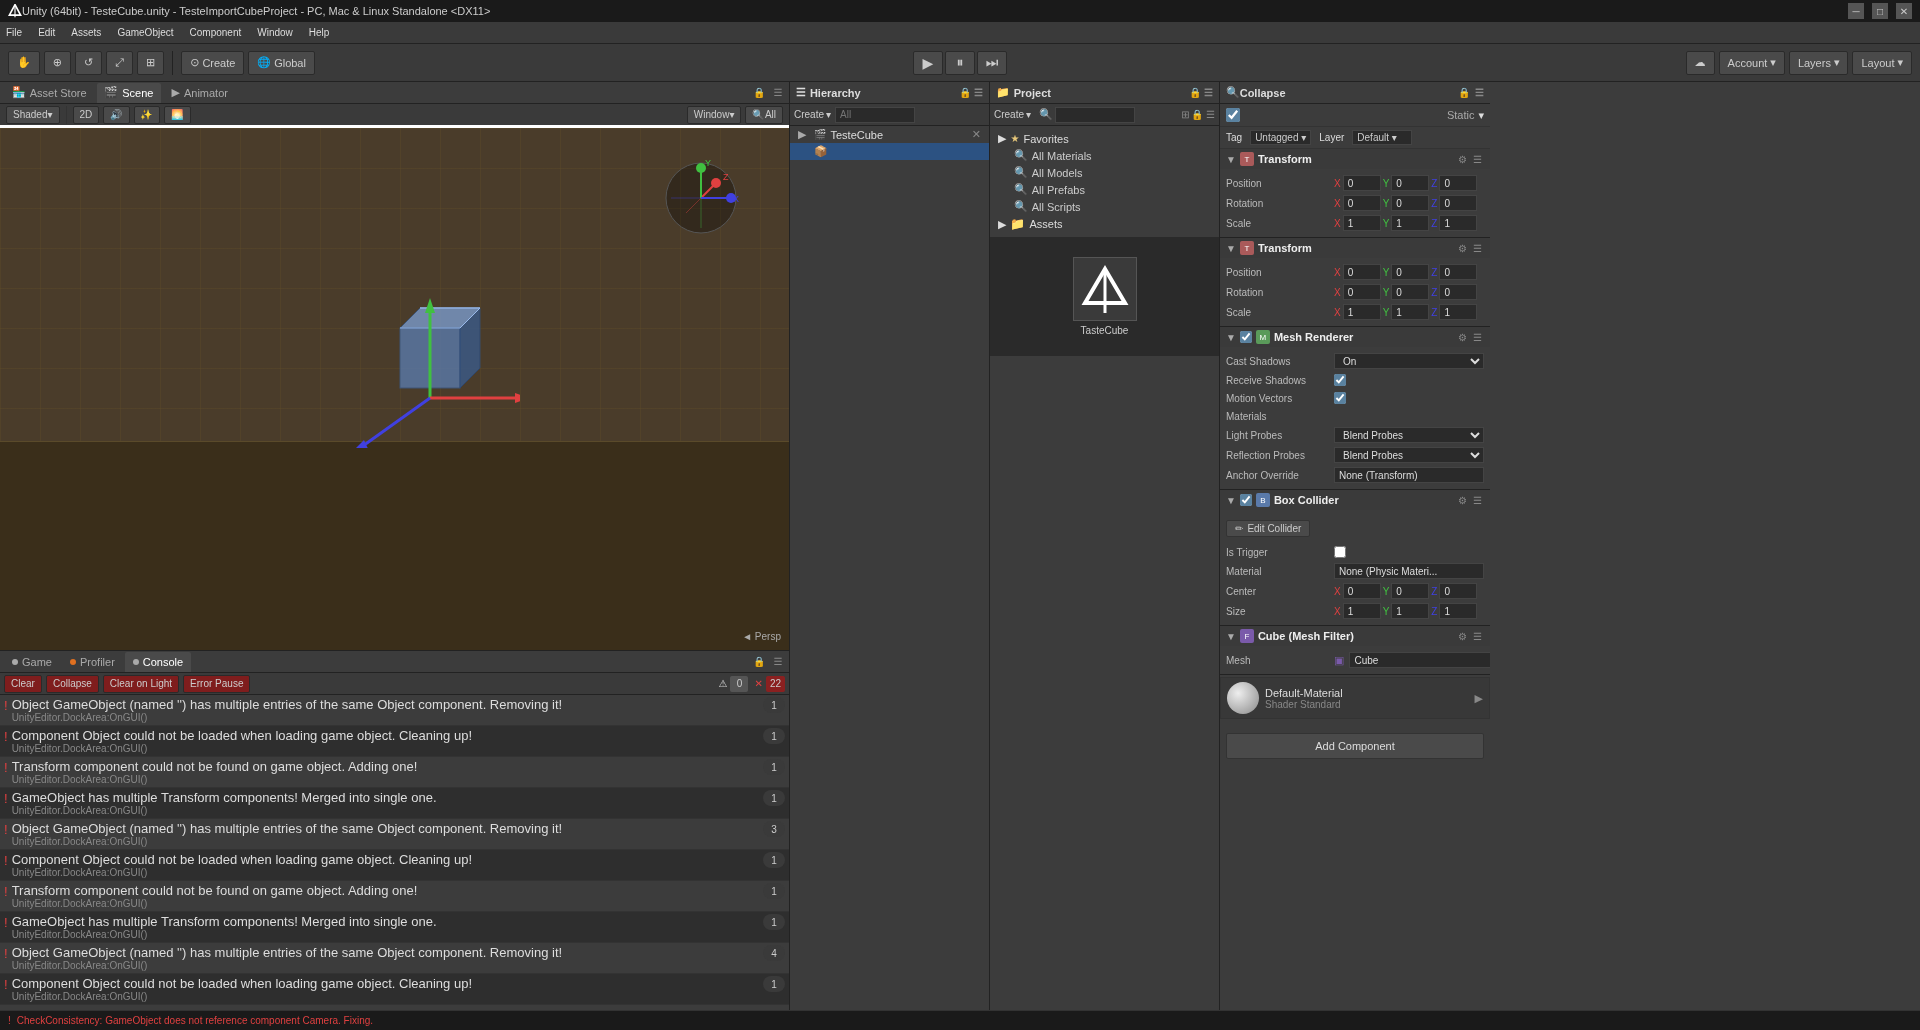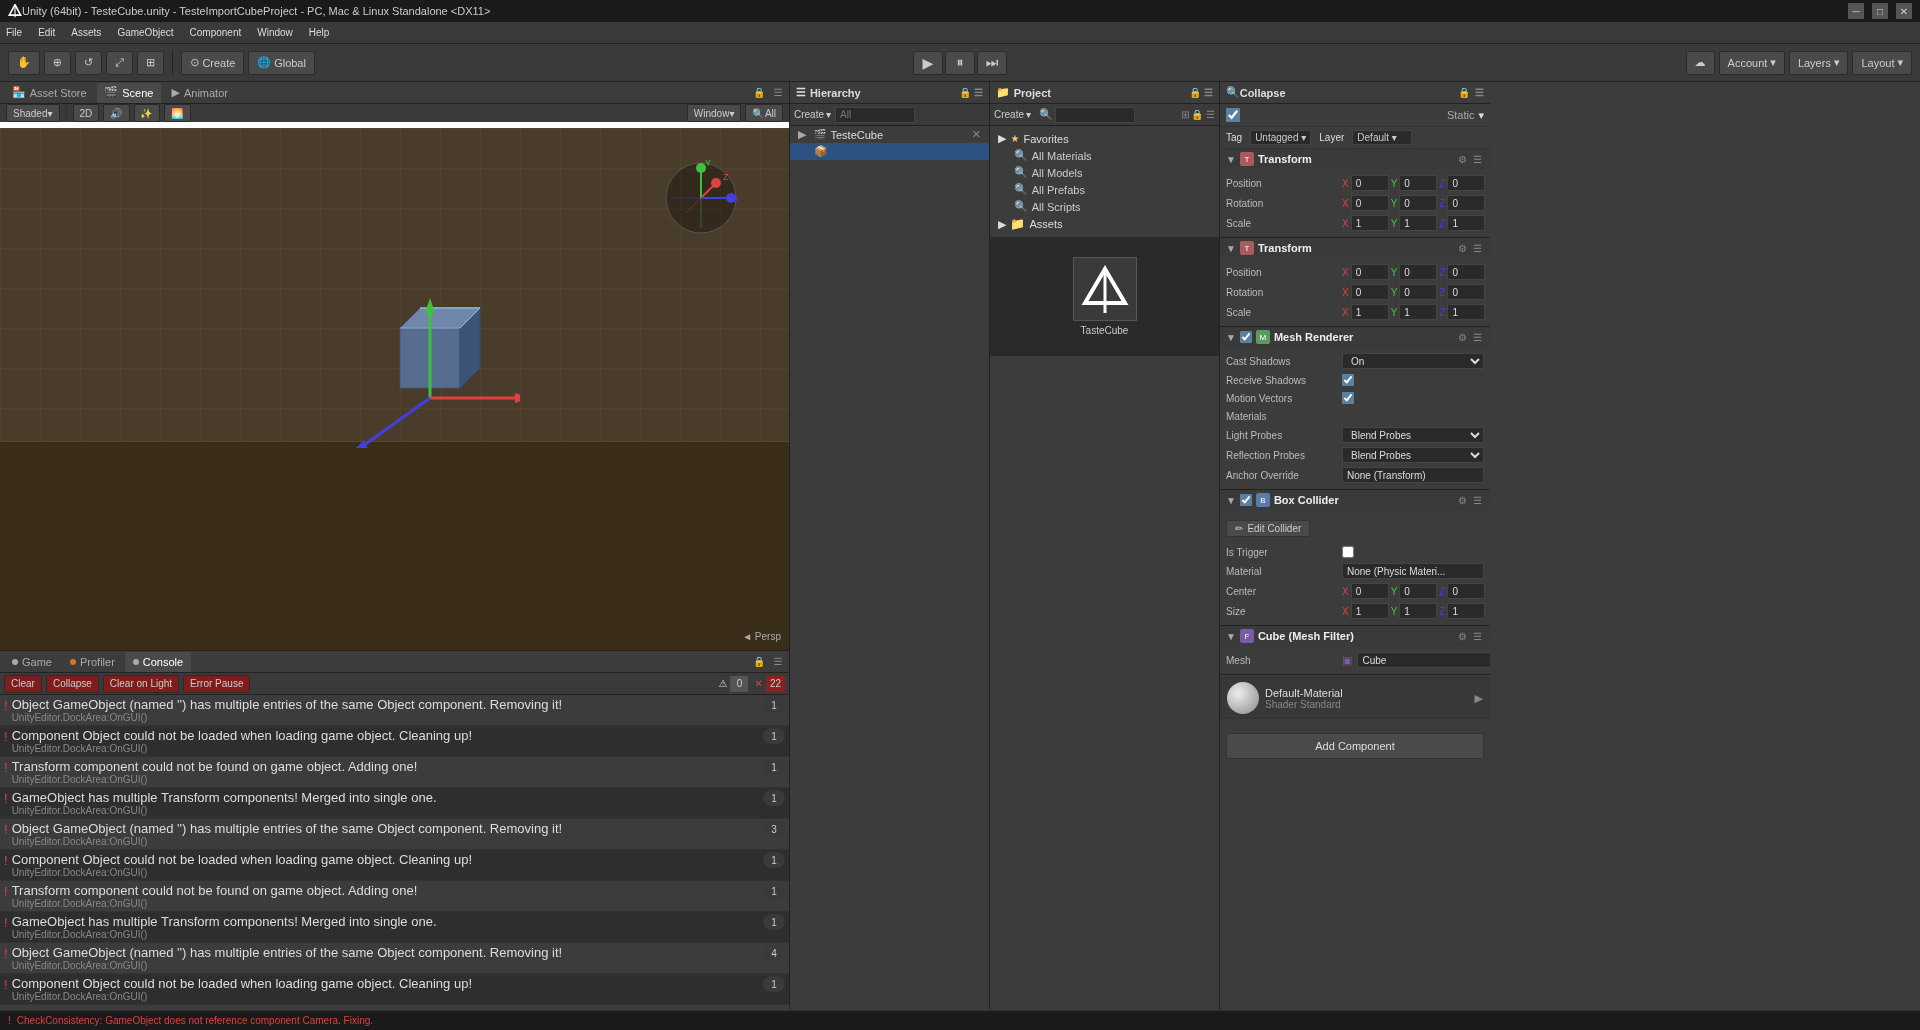--- a/index.html
+++ b/index.html
@@ -113,21 +113,21 @@
     .tab-action-btn { color: #888; cursor: pointer; font-size: 10px; width: 14px; height: 14px; display: flex; align-items: center; justify-content: center; }
 
     
     #scene-toolbar {
       background: #3a3a3a;
       height: 24px;
       display: flex;
       align-items: center;
       padding: 0 6px;
       gap: 4px;
-      border-bottom: 6px solid #ffffff;
+      border-bottom: 3px solid #ffffff;
     }
     .scene-tool-btn { background: #4a4a4a; border: 1px solid #2a2a2a; color: #ccc; padding: 1px 6px; font-size: 10px; cursor: pointer; height: 18px; display: flex; align-items: center; border-radius: 2px; }
     .scene-separator { width: 1px; background: #333; height: 18px; margin: 0 2px; }
 
     
     #scene-viewport {
       flex: 1;
       background: #4a3c2a;
       position: relative;
       overflow: hidden;
@@ -350,21 +350,21 @@
     .comp-action-btn { color: #888; cursor: pointer; font-size: 10px; padding: 0 2px; }
 
     .component-body {
       padding: 4px 6px;
       background: #3c3c3c;
     }
     .prop-row {
       display: flex;
       align-items: center;
       padding: 2px 0;
-      gap: 16px;
+      gap: 8px;
       min-height: 18px;
     }
     .prop-label { width: 100px; font-size: 10px; color: #bbb; flex-shrink: 0; }
     .prop-val { flex: 1; display: flex; gap: 2px; align-items: center; }
     .prop-input {
       background: #2a2a2a;
       border: 1px solid #444;
       color: #ddd;
       padding: 1px 4px;
       font-size: 10px;

